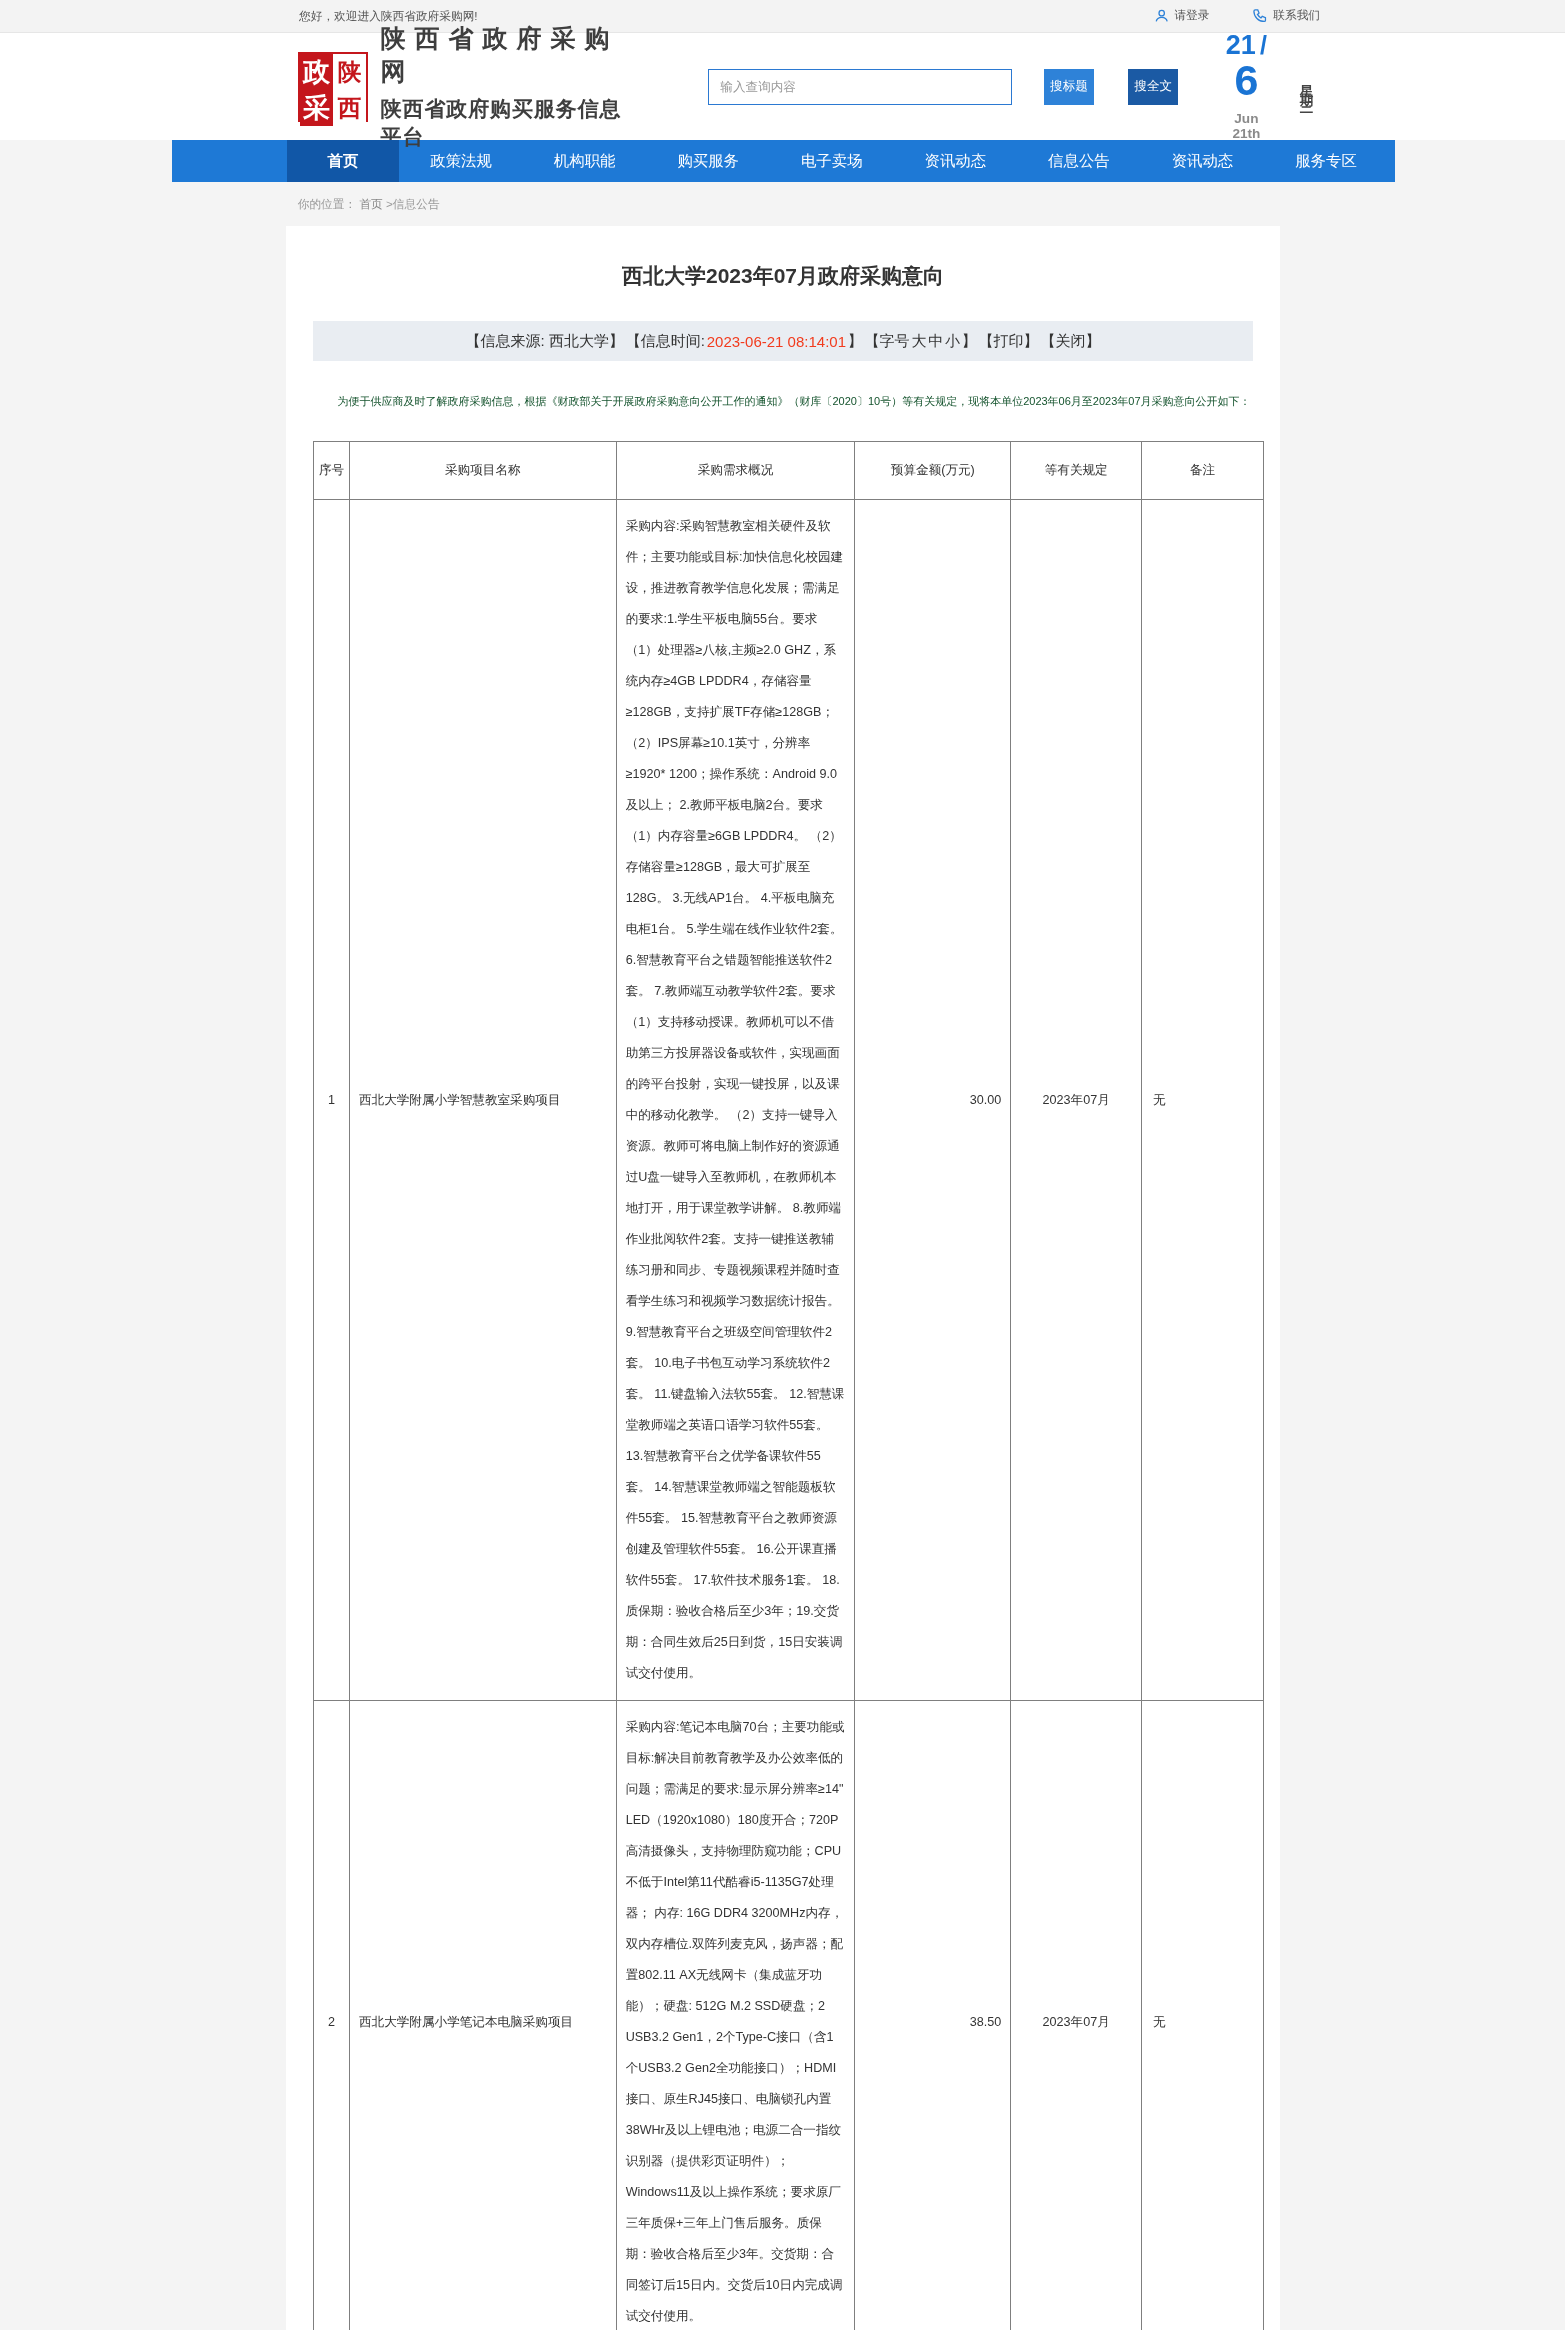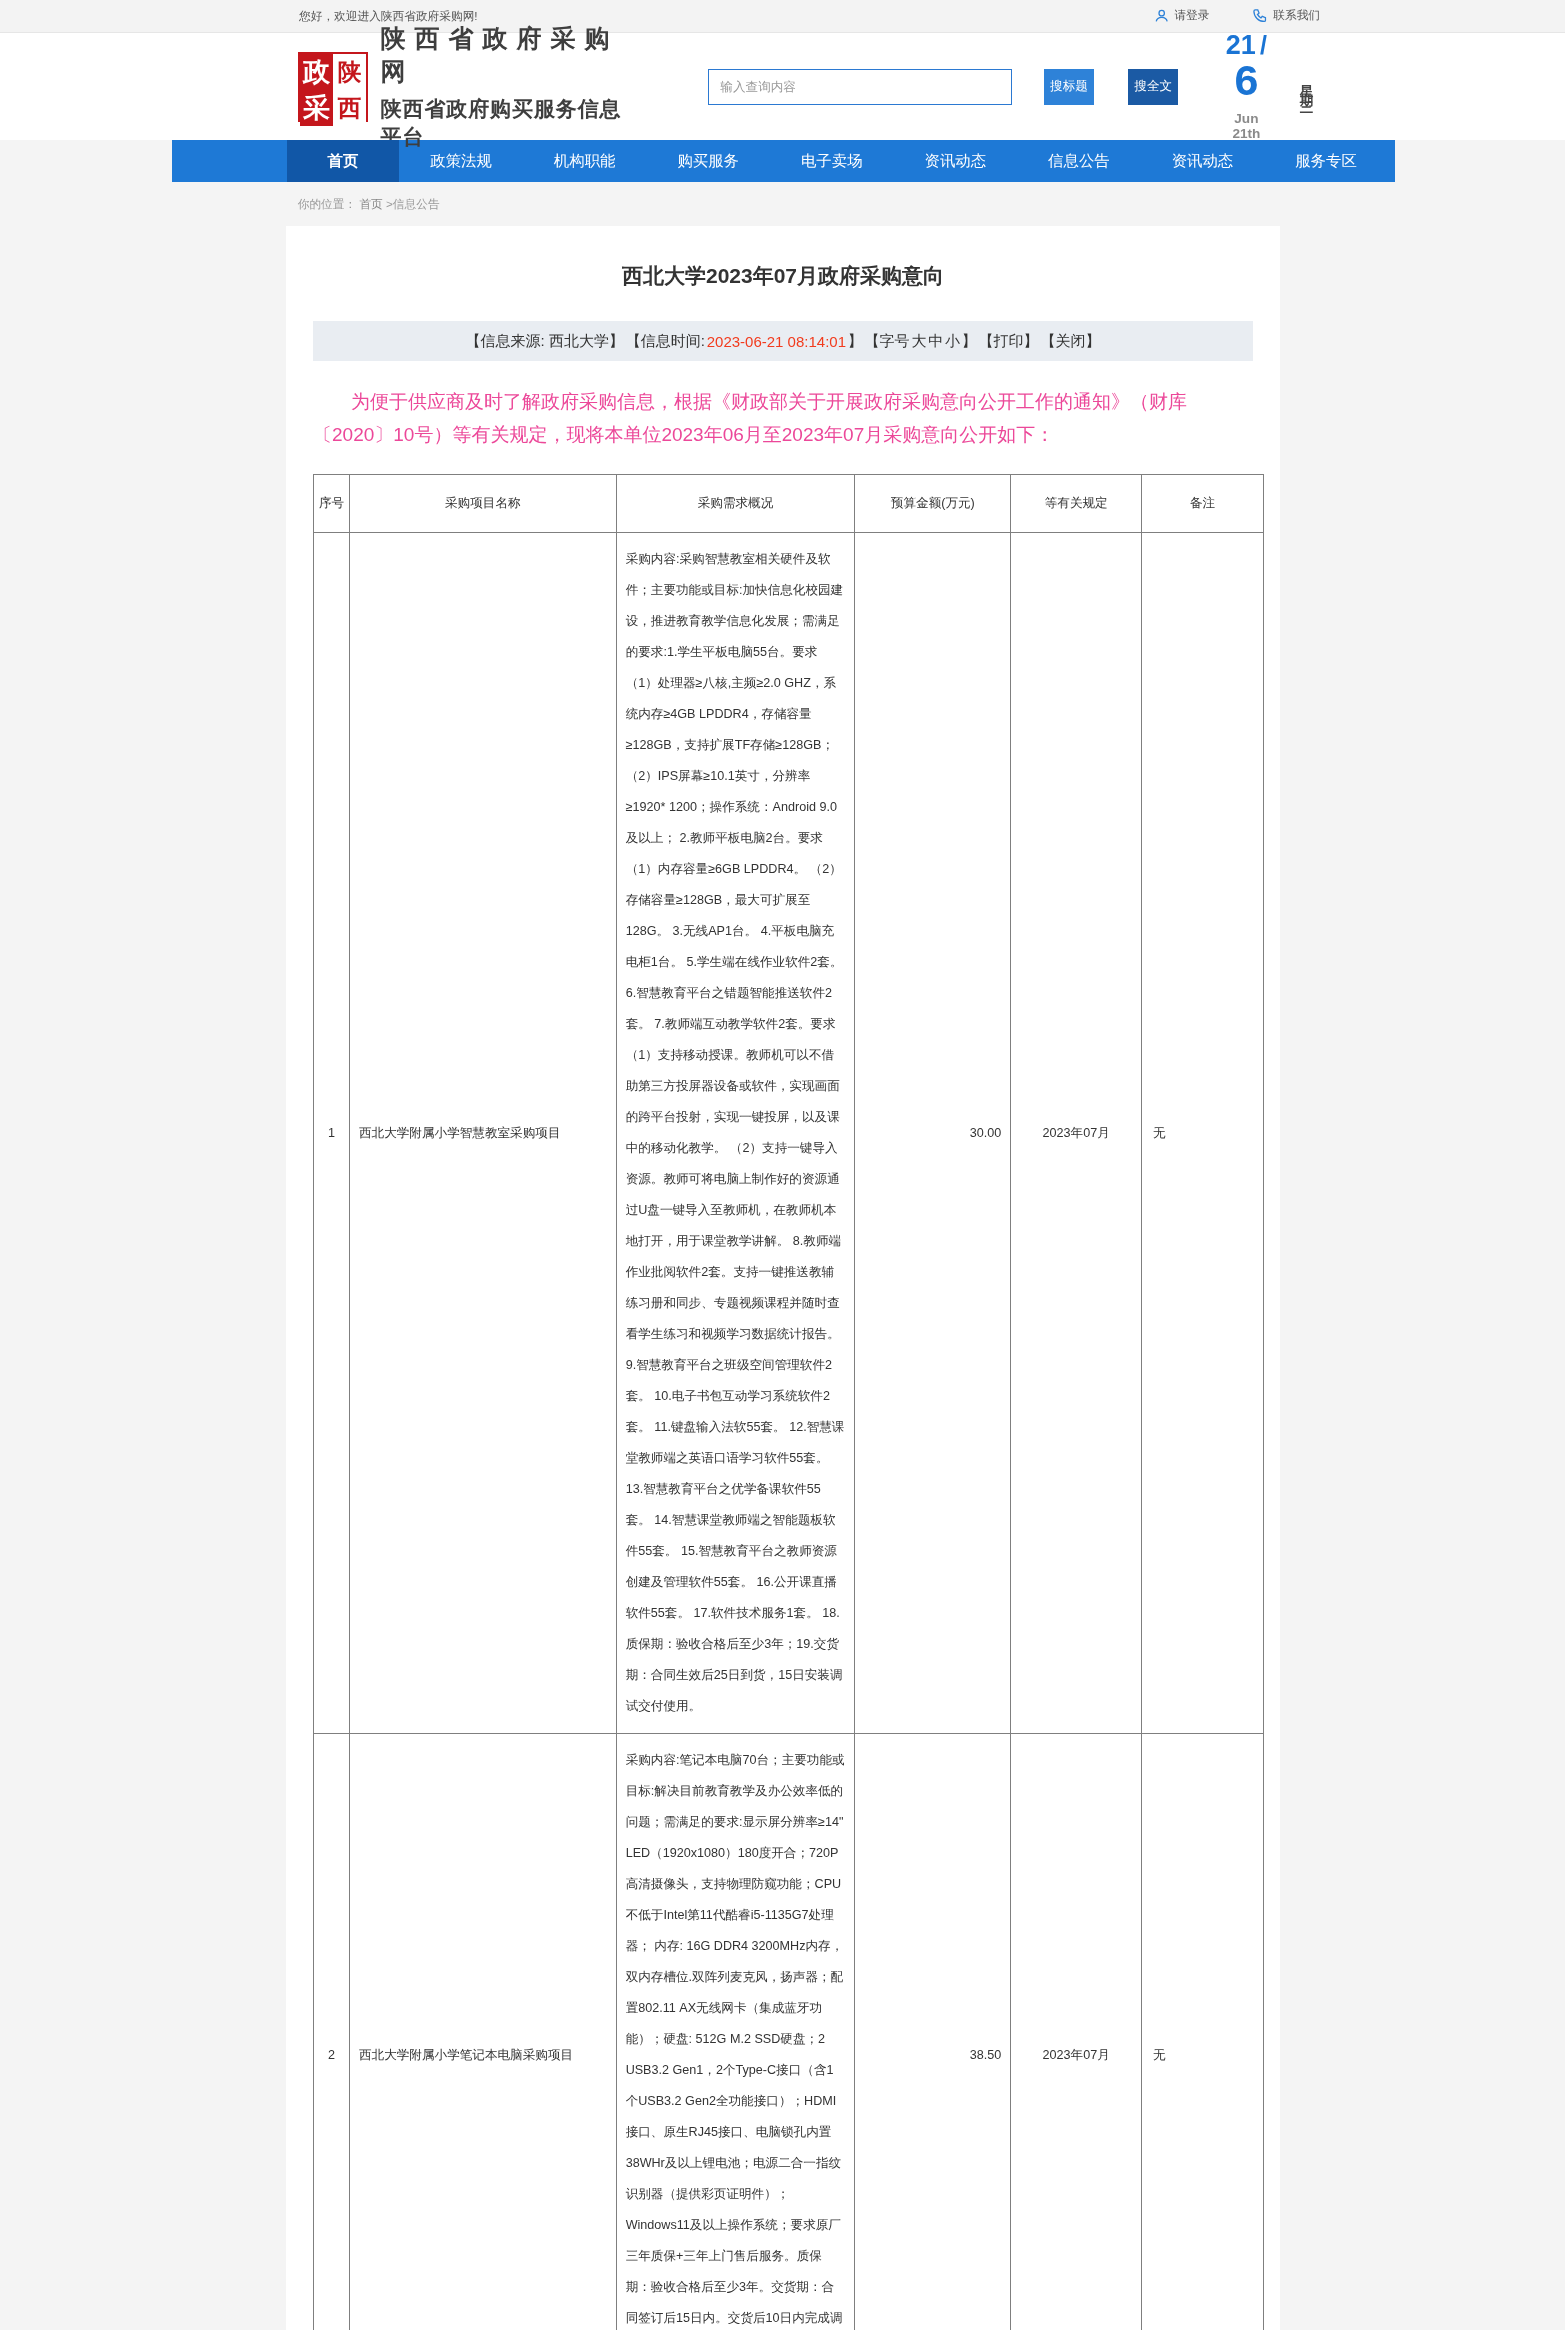--- a/index.html
+++ b/index.html
@@ -45,21 +45,21 @@
   .nav-item.active { background: #1157a7; padding: 0 41px; font-weight: bold; }
   
   .breadcrumb { width: 994px; margin: 0 auto; padding: 14.5px 11.7px; font-size: 11.7px; color: #999; }
   .breadcrumb a { color: #888; text-decoration: none; cursor: pointer; }
   
   .card { width: 994px; margin: 0 auto 16.3px; background: #fff; padding: 36px 27px 54px; }
   .article-title { text-align: center; font-size: 21px; font-weight: bold; color: #333; margin-bottom: 31px; }
   .meta-bar { background: #e9edf2; height: 40px; display: flex; align-items: center; justify-content: center; font-size: 15px; color: #333; gap: 1.8px; }
   .meta-red { color: #f23b1d; }
   .meta-link { cursor: pointer; }
-  .intro, .closing { font-size: 19px; color: #ec4899; line-height: 33px; text-indent: 2em; margin: 23.5px 0; }
+  .intro, .closing { font-size: 11px; color: #14532d; line-height: 33px; text-indent: 2em; margin: 23.5px 0; text-align: center; }
   
   table.intent { border-collapse: collapse; width: 951px; border: 1.8px solid #7f7f7f; }
   table.intent th, table.intent td { border: 0.9px solid #7f7f7f; font-size: 12.6px; color: #333; }
   table.intent th { font-weight: normal; height: 58px; text-align: center; padding: 3.6px; }
   td.c-no { width: 36px; text-align: center; }
   td.c-name { width: 267px; text-align: left; padding: 9px; }
   td.c-desc { width: 239px; text-align: left; padding: 11px 9px; line-height: 31px; }
   td.c-budget { width: 156px; text-align: right; padding-right: 9px; }
   td.c-time { width: 131px; text-align: center; }
   td.c-note { width: 122px; text-align: left; padding-left: 11px; }

